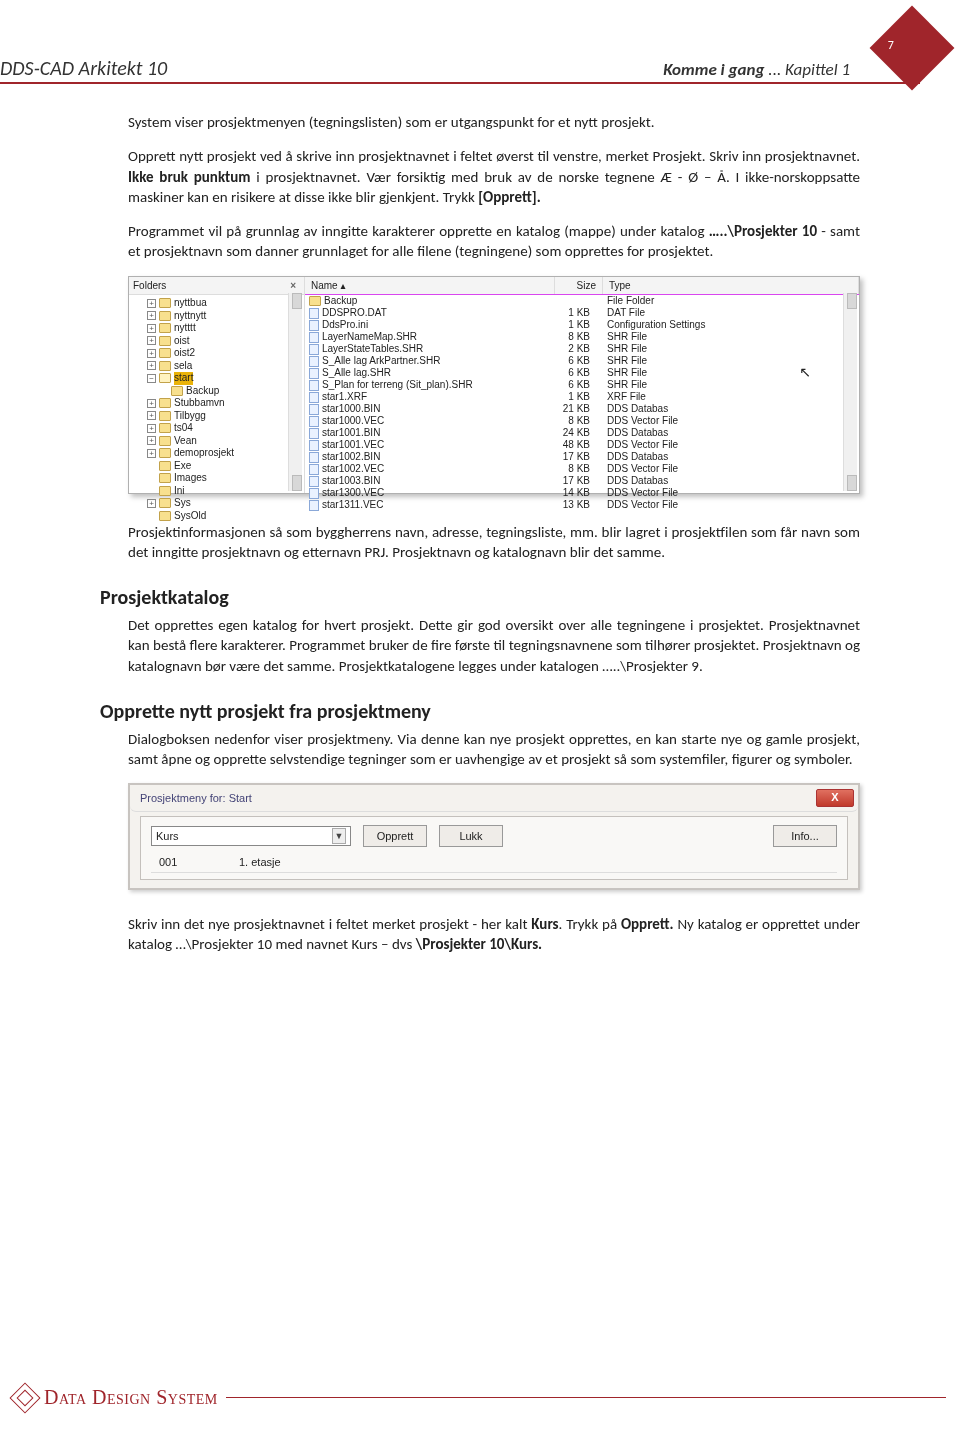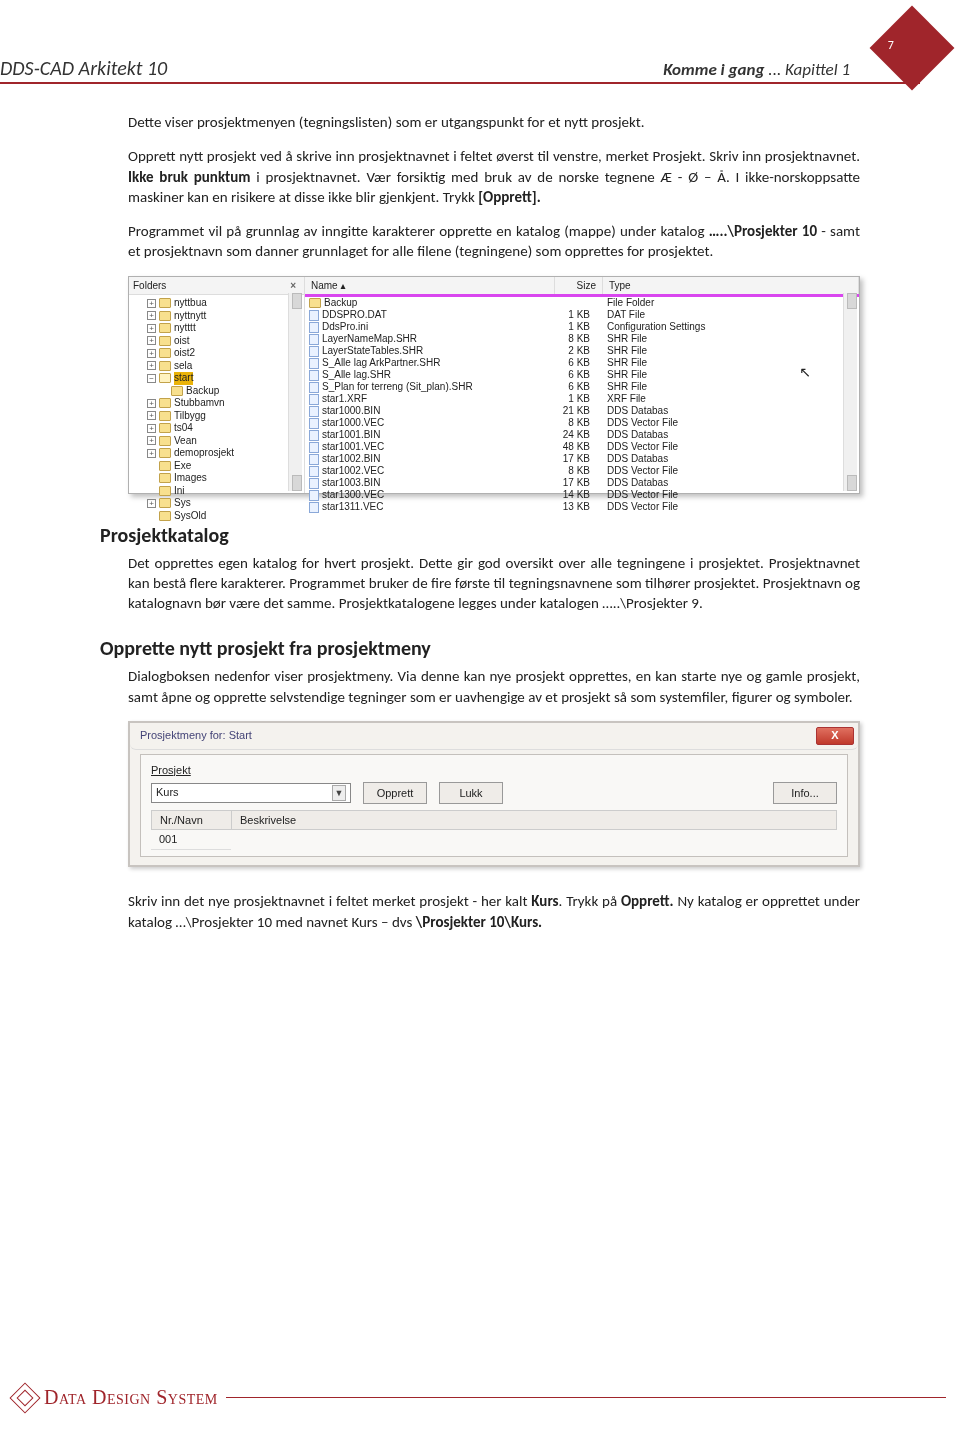--- a/index.html
+++ b/index.html
@@ -111,21 +111,21 @@
     background: #f8e08e;
     border: 1px solid #c2a24a; border-radius: 1px;
   }
   .folder-icon.open { background: #fff2c0; }
   .shot1 .tree .sel { background: #eab308; }
 
   .shot1 .list-panel { flex: 1; position: relative; }
   .shot1 .list-head {
     display: flex;
     background: #f4f4f4;
-    border-bottom: 3px solid #d946ef;
+    border-bottom: 1px solid #d946ef;
     font-size: 10px;
   }
   .shot1 .list-head div { padding: 2px 6px; border-right: 1px solid #ddd; }
   .shot1 .col-name { width: 250px; }
   .shot1 .col-size { width: 48px; text-align: right; }
   .shot1 .col-type { flex: 1; }
   .shot1 .list-body { line-height: 1.2; }
   .shot1 .list-body .row {
     display: flex; font-size: 10px;
     padding: 0 0 0 4px;
@@ -264,21 +264,21 @@
 
 <div class="header">
   <span class="header-left">DDS-CAD Arkitekt 10</span>
   <span class="header-right">
     <span class="bold">Komme i gang</span><span> ... Kapittel 1</span>
   </span>
 </div>
 
 <div class="content">
 
-  <p>Dette viser prosjektmenyen (tegningslisten) som er utgangspunkt for et nytt prosjekt.</p>
+  <p>System viser prosjektmenyen (tegningslisten) som er utgangspunkt for et nytt prosjekt.</p>
 
   <p>
     <span>Opprett nytt prosjekt ved å skrive inn prosjektnavnet i feltet øverst til venstre, merket Prosjekt. Skriv inn prosjektnavnet. </span><span class="bold">Ikke bruk punktum</span><span> i prosjektnavnet. Vær forsiktig med bruk av de norske tegnene Æ - Ø – Å. I ikke-norskoppsatte maskiner kan en risikere at disse ikke blir gjenkjent. Trykk </span><span class="bold">[Opprett].</span>
   </p>
 
   <p>
     <span>Programmet vil på grunnlag av inngitte karakterer opprette en katalog (mappe) under katalog </span><span class="bold">…..\Prosjekter 10</span><span> - samt et prosjektnavn som danner grunnlaget for alle filene (tegningene) som opprettes for prosjektet.</span>
   </p>
 
   <div class="shot shot1">
@@ -531,52 +531,47 @@
             </div>
             <div class="c2">13 KB</div>
             <div class="c3">DDS Vector File</div>
           </div>
         </div>
       <div class="scroll-hint"></div>
       <span class="cursor-hint">↖</span>
     </div>
   </div>
 
+  <p>Prosjektinformasjonen så som byggherrens navn, adresse, tegningsliste, mm. blir lagret i prosjektfilen som får navn som det inngitte prosjektnavn og etternavn PRJ. Prosjektnavn og katalognavn blir det samme.</p>
 
   <h3>Prosjektkatalog</h3>
   <p>Det opprettes egen katalog for hvert prosjekt. Dette gir god oversikt over alle tegningene i prosjektet. Prosjektnavnet kan bestå flere karakterer. Programmet bruker de fire første til tegningsnavnene som tilhører prosjektet. Prosjektnavn og katalognavn bør være det samme. Prosjektkatalogene legges under katalogen …..\Prosjekter 9.</p>
 
   <h3>Opprette nytt prosjekt fra prosjektmeny</h3>
   <p>Dialogboksen nedenfor viser prosjektmeny. Via denne kan nye prosjekt opprettes, en kan starte nye og gamle prosjekt, samt åpne og opprette selvstendige tegninger som er uavhengige av et prosjekt så som systemfiler, figurer og symboler.</p>
 
   <div class="shot2">
     <div class="titlebar">
       <span>Prosjektmeny for: Start</span>
       <span class="close-btn">X</span>
     </div>
     <div class="inner">
-      <div style="margin-bottom:4px;">
-        <label>Prosjekt</label>
-      </div>
       <div class="row1">
         <div class="combo">
           <span>Kurs</span>
           <span class="tri">▼</span>
         </div>
         <div class="btn">Opprett</div>
         <div class="btn">Lukk</div>
         <div class="btn info-btn">Info...</div>
       </div>
       <div class="table2">
-        <div class="thead2">
-          <div class="cnr">Nr./Navn</div>
-          <div>Beskrivelse</div>
-        </div>
         <div class="trow2">
           <div class="cnr">001</div>
+          <div class="cbesk">1. etasje</div>
         </div>
       </div>
     </div>
   </div>
 
   <p>
     <span>Skriv inn det nye prosjektnavnet i feltet merket prosjekt - her kalt </span><span class="bold">Kurs</span><span>. Trykk på </span><span class="bold">Opprett.</span><span> Ny katalog er opprettet under katalog …\Prosjekter 10 med navnet Kurs – dvs </span><span class="bold">\Prosjekter 10\Kurs.</span>
   </p>
 
 </div>

